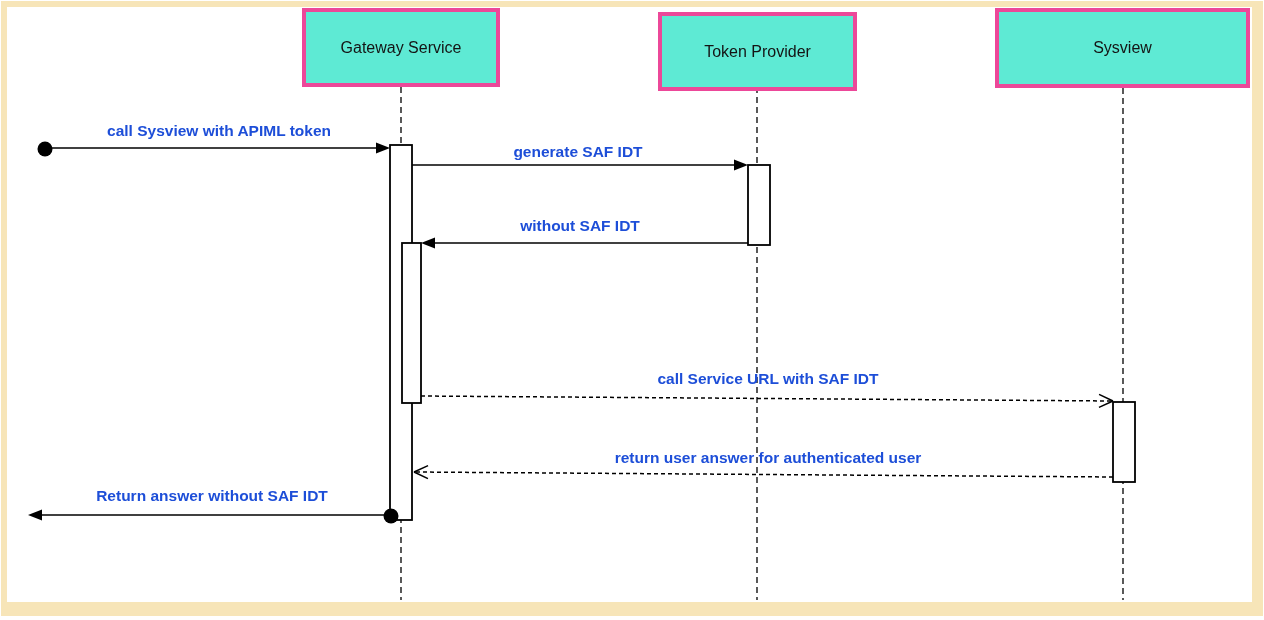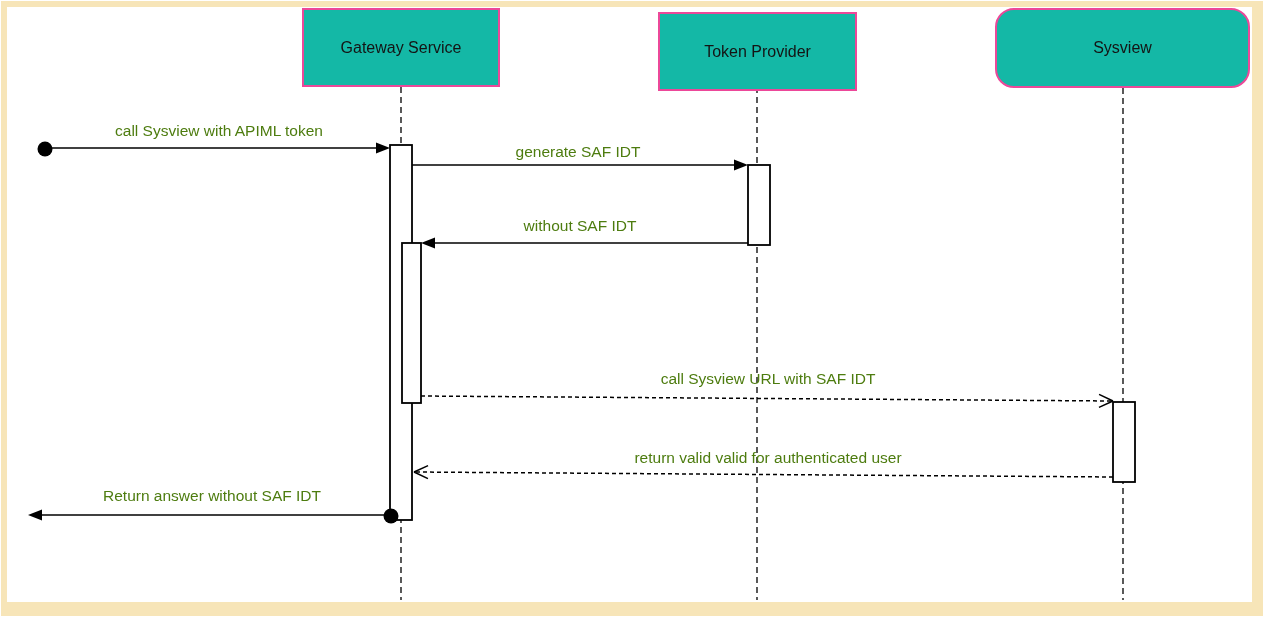--- a/index.html
+++ b/index.html
@@ -14,32 +14,33 @@
     position:absolute;left:1px;top:1px;width:1262px;height:615px;
     box-sizing:border-box;
     border-style:solid;
     border-width:6px 11px 14px 6px;
     pointer-events:none;
   }
   #diagram-svg{position:absolute;left:0;top:0;}
   .pbox{
     position:absolute;
     box-sizing:border-box;
-    border:2px solid #ec4899;
-    background:#14b8a6;
+    border:4px solid #ec4899;
+    background:#5eead4;
     display:flex;align-items:center;justify-content:center;
     font-size:16px;color:#141414;
     white-space:nowrap;
   }
   .msg-label{
     position:absolute;
     transform:translateX(-50%);
-    font-size:15.5px;color:#4d7c0f;
+    font-size:15.5px;color:#1d4ed8;
     white-space:nowrap;
     line-height:1.1;
+    font-weight:bold;
   }
 </style>
 </head>
 <body>
 
 <div id="stage" style="background: rgb(255, 255, 255);">
   <svg id="diagram-svg" width="1264" height="620">
       <line x1="401" y1="87" x2="401" y2="600" stroke="#000" stroke-width="1.3" stroke-dasharray="6 4"></line>
       <line x1="757" y1="87" x2="757" y2="600" stroke="#000" stroke-width="1.3" stroke-dasharray="6 4"></line>
       <line x1="1123" y1="88" x2="1123" y2="600" stroke="#000" stroke-width="1.3" stroke-dasharray="6 4"></line>
@@ -59,27 +60,27 @@
       <line x1="1113" y1="477" x2="414" y2="472" stroke="#000" stroke-width="1.5" stroke-dasharray="4 3"></line>
       <path d="M414,472 L428.0461356516876,465.60030678435356 M414,472 L427.9531480448882,478.5999742149066" stroke="#000" stroke-width="1.5" fill="none"></path>
       <line x1="391" y1="515" x2="39.9" y2="515" stroke="#000" stroke-width="1.5"></line>
       <polygon points="28,515 42,509.5 42,520.5" fill="#000"></polygon>
       <circle cx="391" cy="516" r="7.5" fill="#000"></circle>
     </svg>
   <div id="nodes">
       <div class="msg-label" style="left: 219px; top: 122px;">call Sysview with APIML token</div>
       <div class="msg-label" style="left: 578px; top: 143px;">generate SAF IDT</div>
       <div class="msg-label" style="left: 580px; top: 217px;">without SAF IDT</div>
-      <div class="msg-label" style="left: 768px; top: 370px;">call Sysview URL with SAF IDT</div>
-      <div class="msg-label" style="left: 768px; top: 449px;">return valid valid for authenticated user</div>
+      <div class="msg-label" style="left: 768px; top: 370px;">call Service URL with SAF IDT</div>
+      <div class="msg-label" style="left: 768px; top: 449px;">return user answer for authenticated user</div>
       <div class="msg-label" style="left: 212px; top: 487px; text-align: right;">Return answer without SAF IDT</div>
       <div class="pbox" style="left: 302px; top: 8px; width: 198px; height: 79px;">
         <span>Gateway Service</span>
       </div>
       <div class="pbox" style="left: 658px; top: 12px; width: 199px; height: 79px;">
         <span>Token Provider</span>
       </div>
-      <div class="pbox" style="left: 995px; top: 8px; width: 255px; height: 80px; border-radius: 19px;">
+      <div class="pbox" style="left: 995px; top: 8px; width: 255px; height: 80px;">
         <span>Sysview</span>
       </div>
     </div>
   <div id="frame" style="border-color: rgb(247, 229, 184);"></div>
 </div>
 
 </body></html>

